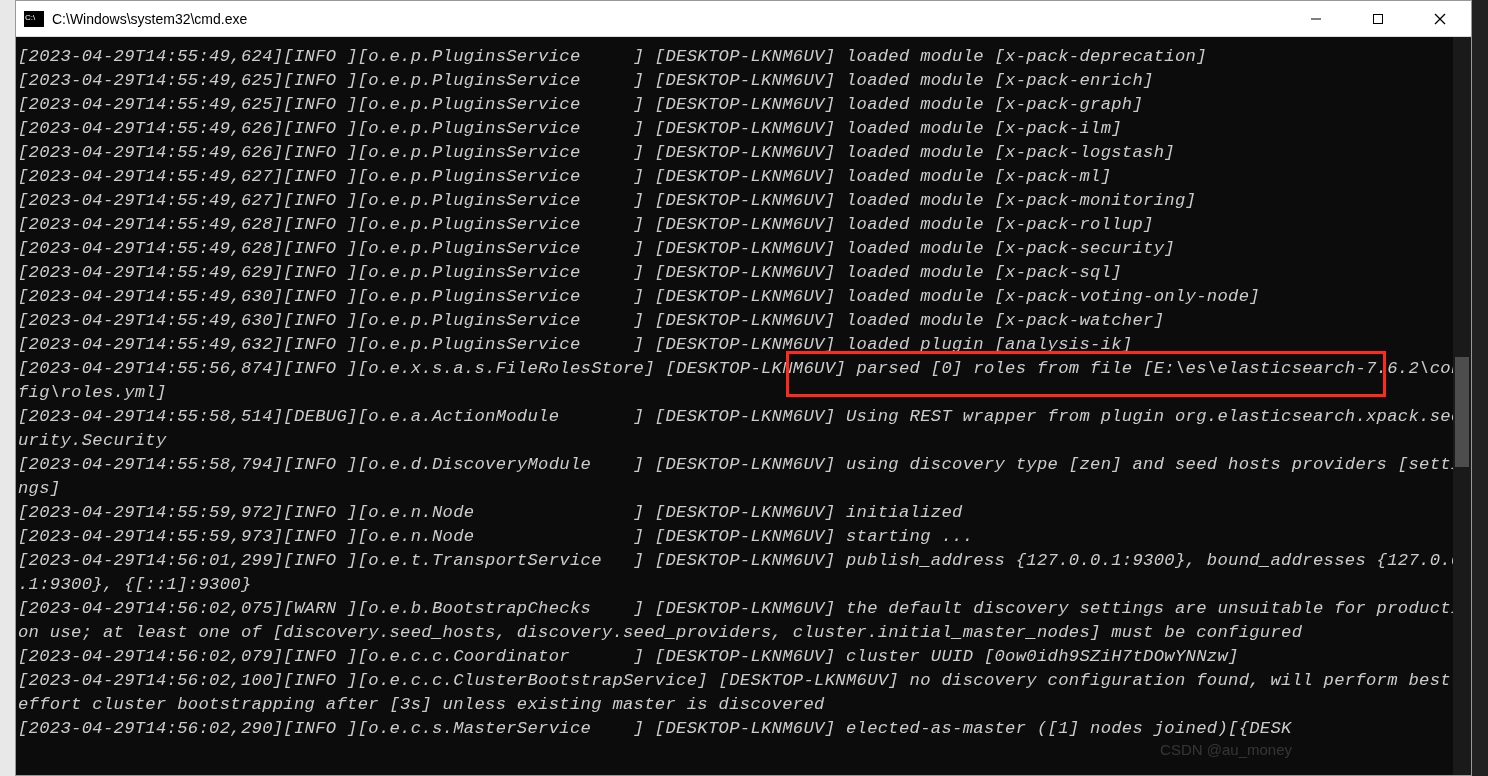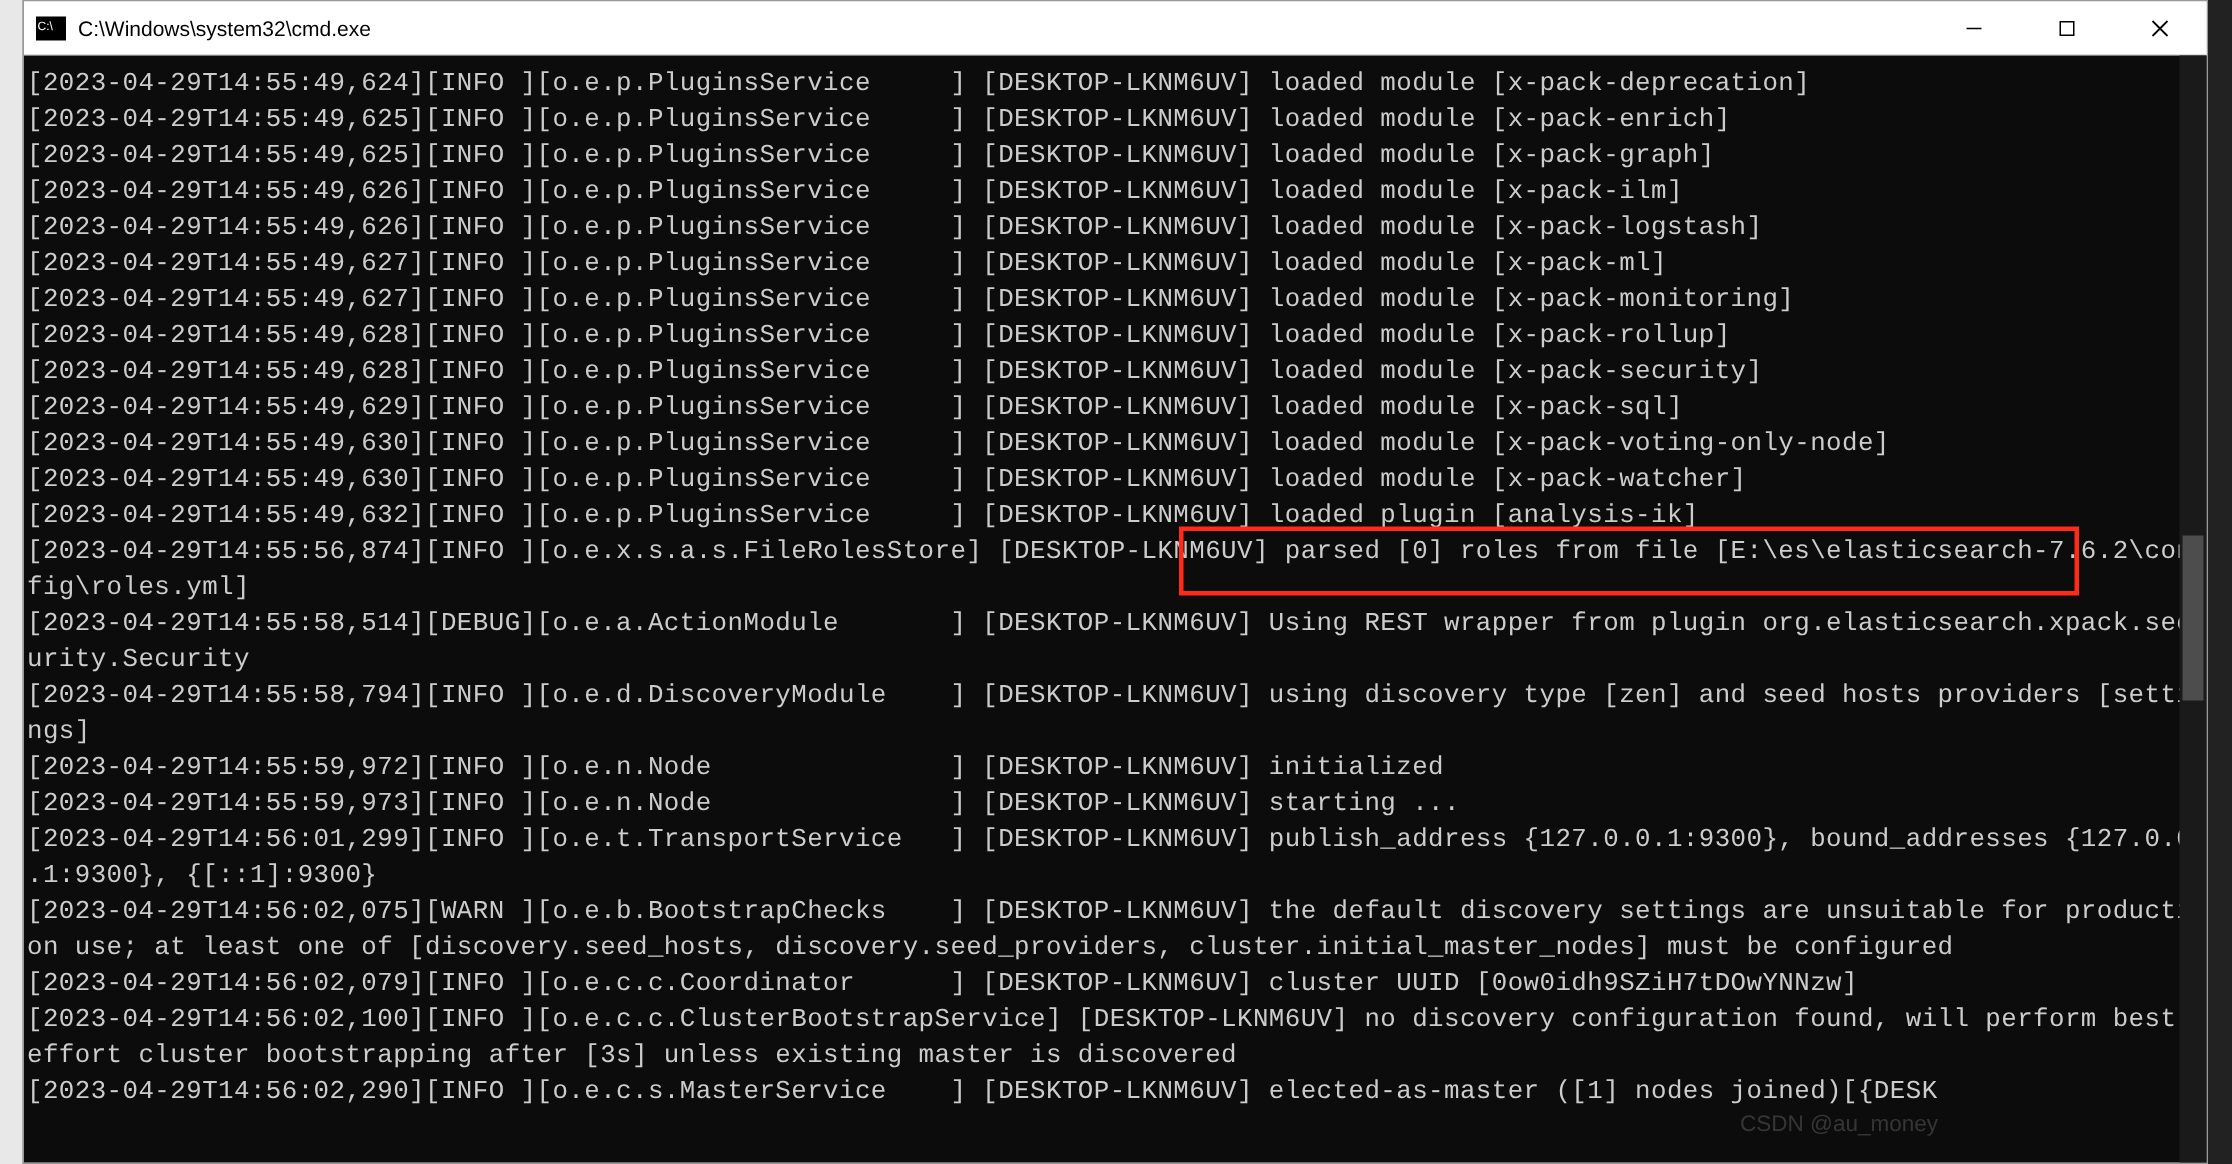--- a/index.html
+++ b/index.html
@@ -89,21 +89,21 @@
     background: #0c0c0c;
     color: #cccccc;
     font-size: 17.2px;
     line-height: 24px;
     padding: 8px 0 0 2px;
     white-space: pre;
     overflow: hidden;
     position: relative;
     letter-spacing: 0.3px;
   }
-  .terminal .line { white-space: pre; }
+  .terminal .line { white-space: pre; font-style: italic; }
   .highlight-box {
     position: absolute;
     border: 3px solid #ff2a1a;
     pointer-events: none;
   }
   .scrollbar {
     position: absolute;
     right: 0;
     top: 36px;
     width: 18px;

